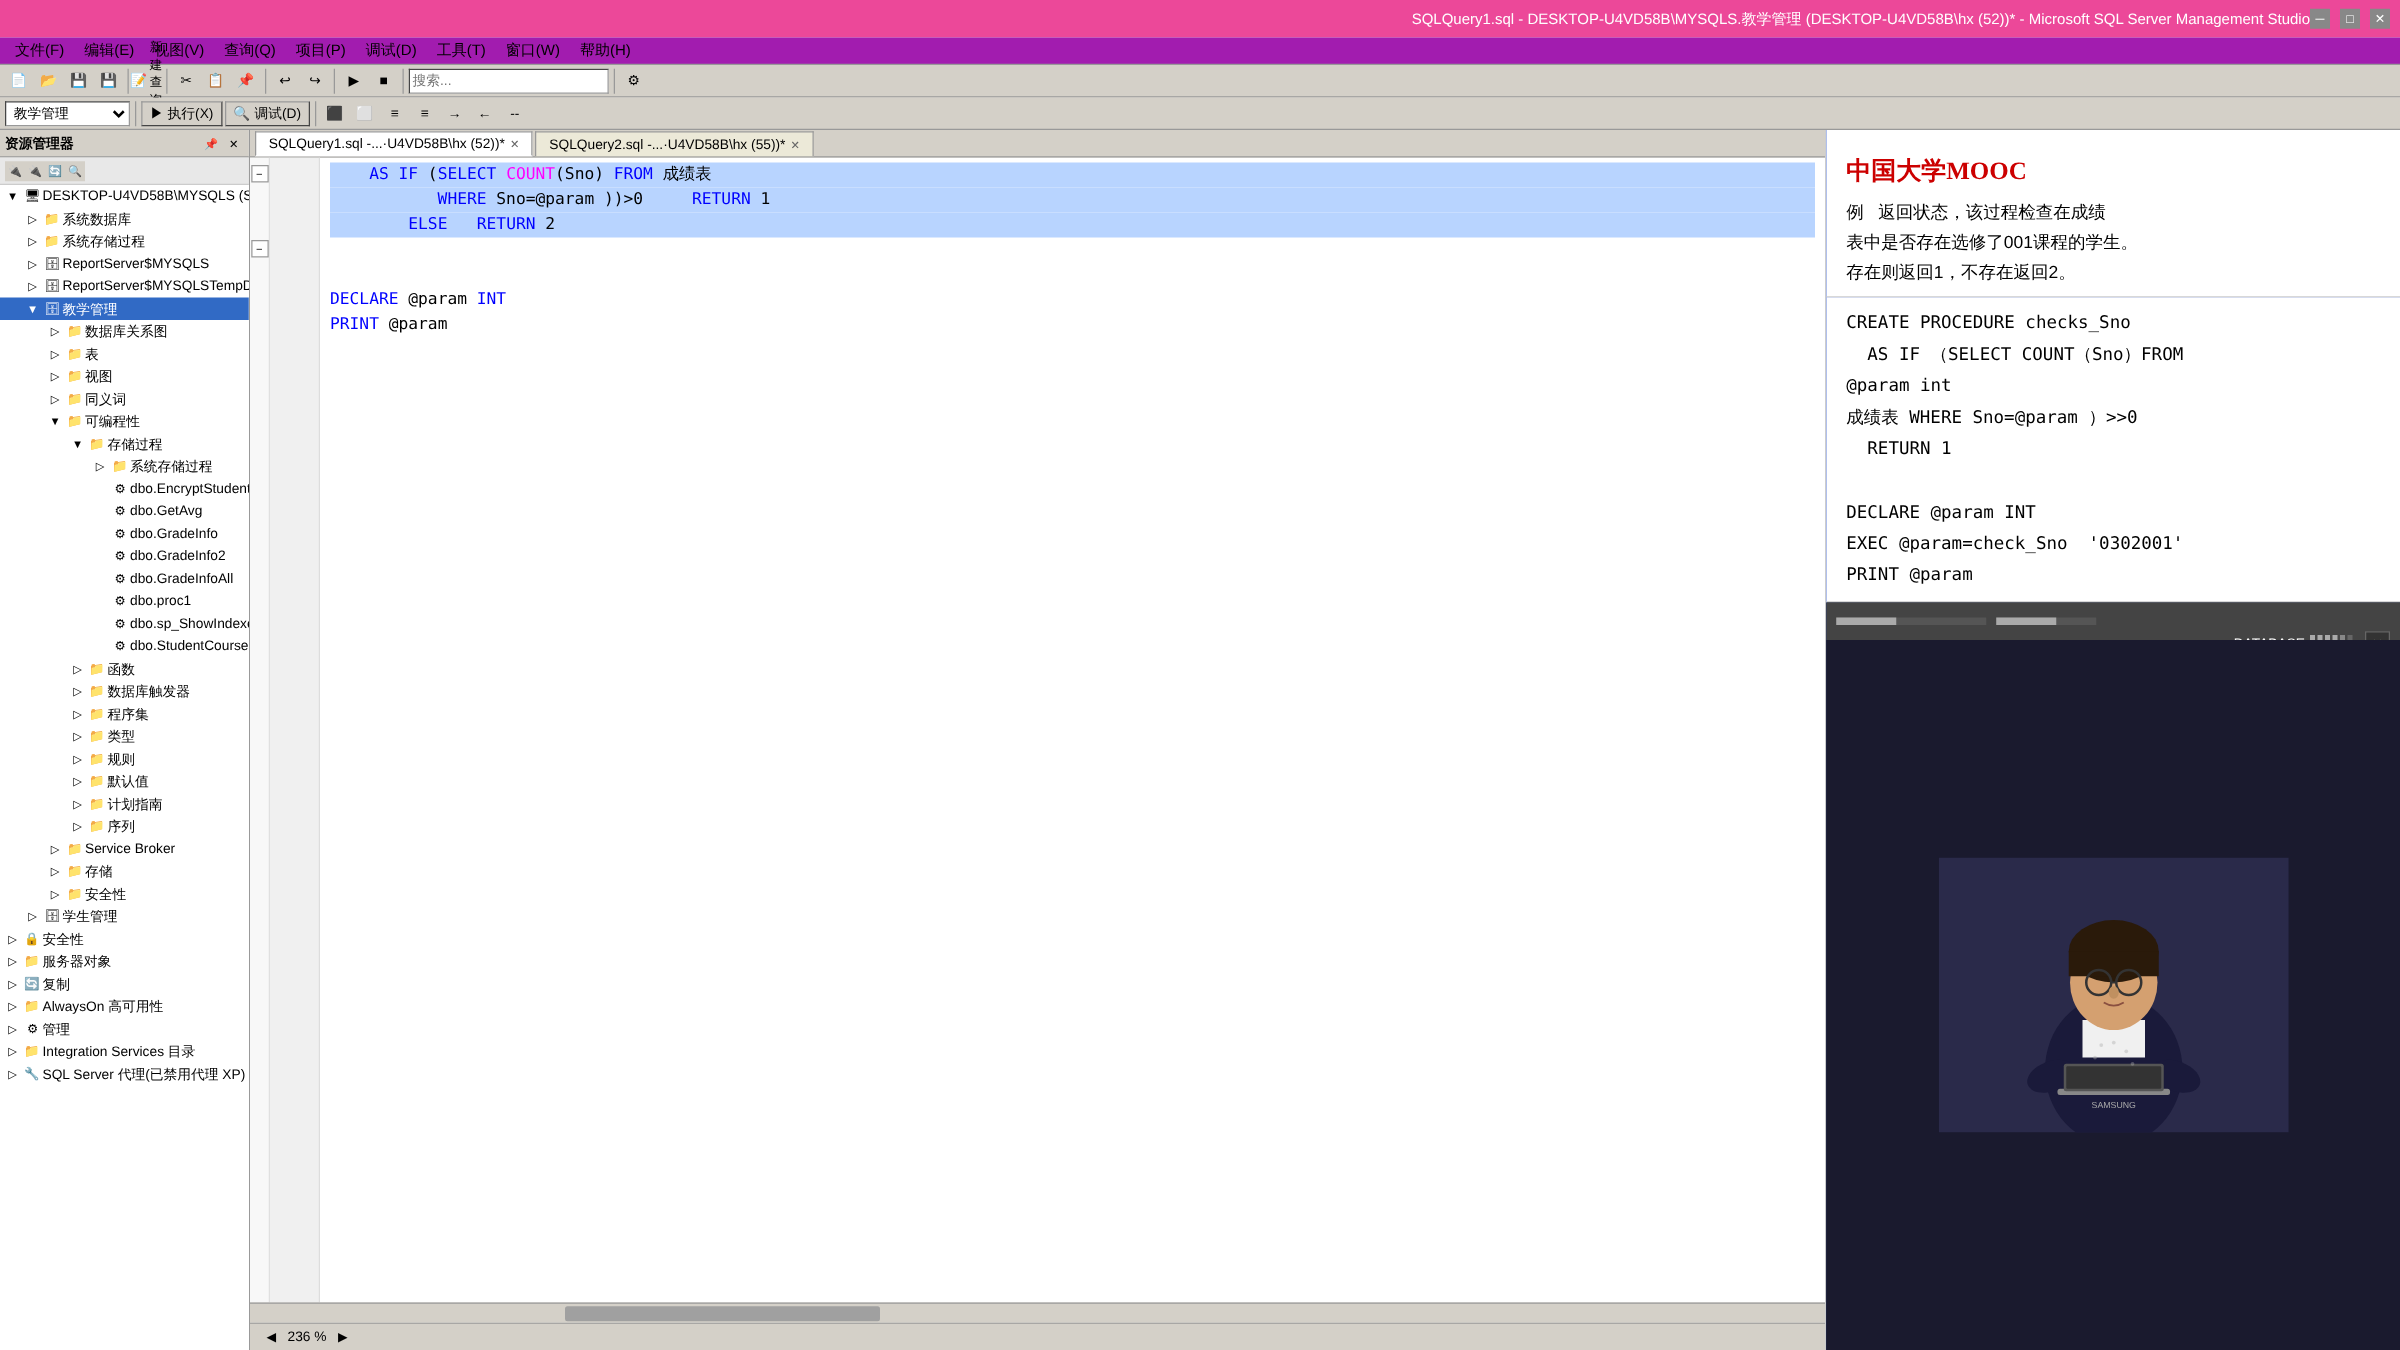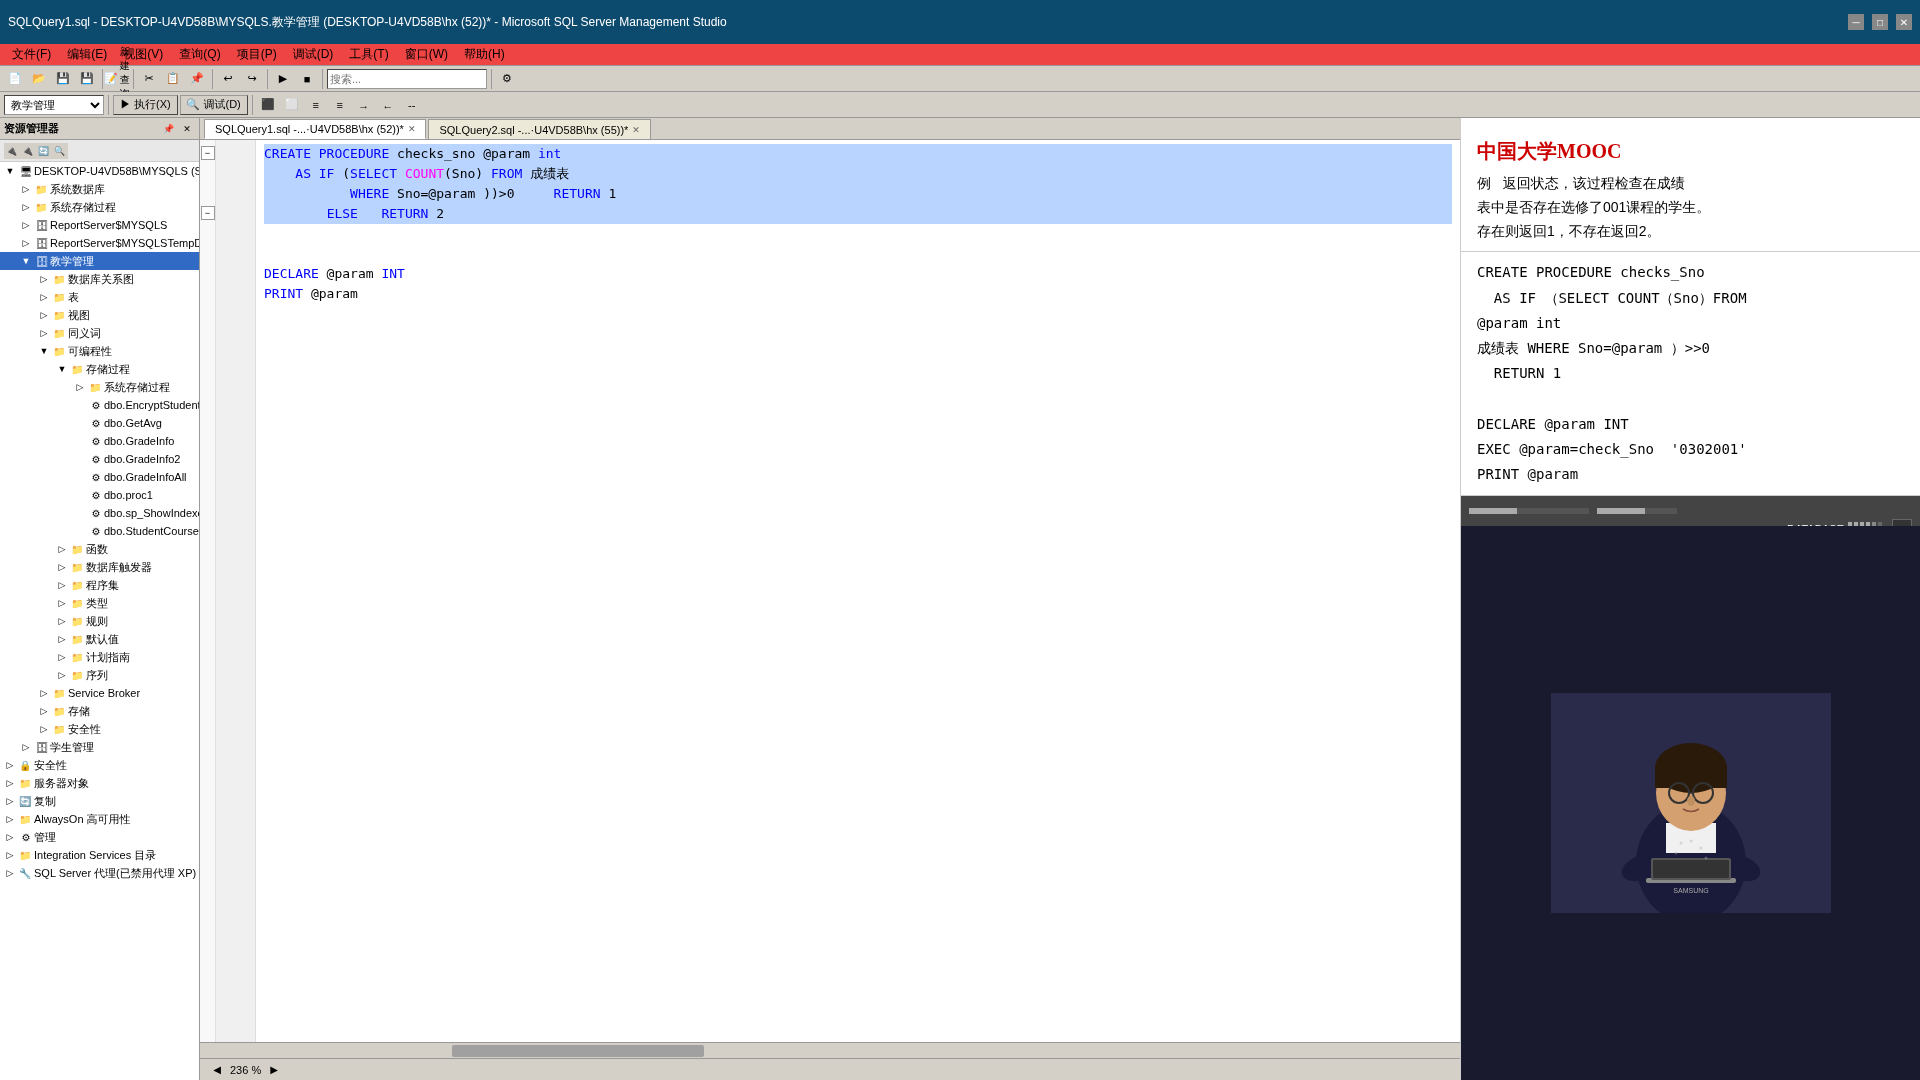--- a/index.html
+++ b/index.html
@@ -1,28 +1,28 @@
 <!DOCTYPE html>
 <html><head>
   <meta charset="utf-8">
   <style>
     * { margin: 0; padding: 0; box-sizing: border-box; }
     body { width: 1920px; height: 1080px; overflow: hidden; font-family: 'Microsoft YaHei', Arial, sans-serif; background: #f0f0f0; display: flex; flex-direction: column; }
 
     
     .title-bar {
-      height: 44px; background: #0c4a6e; display: flex; align-items: center; justify-content: space-between; padding: 0 8px; flex-shrink: 0;
+      height: 30px; background: #ec4899; display: flex; align-items: center; justify-content: flex-end; padding: 0 8px; flex-shrink: 0;
     }
     .title-bar-text { color: white; font-size: 12px; }
     .title-bar-controls { display: flex; gap: 8px; }
     .title-bar-btn { width: 16px; height: 16px; background: #888; border: none; color: white; font-size: 10px; cursor: pointer; display: flex; align-items: center; justify-content: center; }
 
     
     .menu-bar {
-      height: 22px; background: #ef4444; display: flex; align-items: center; padding: 0 4px; font-size: 12px; flex-shrink: 0; border-bottom: 1px solid #999;
+      height: 22px; background: #a21caf; display: flex; align-items: center; padding: 0 4px; font-size: 12px; flex-shrink: 0; border-bottom: 1px solid #999;
     }
     .menu-item { padding: 0 8px; cursor: pointer; color: #000; }
 
     
     .toolbar {
       height: 26px; background: #d4d0c8; display: flex; align-items: center; padding: 2px 4px; gap: 2px; flex-shrink: 0; border-bottom: 1px solid #999;
     }
     .toolbar-btn { width: 22px; height: 22px; background: #d4d0c8; border: 1px solid transparent; display: flex; align-items: center; justify-content: center; font-size: 11px; cursor: pointer; }
     .toolbar-sep { width: 1px; height: 20px; background: #999; margin: 0 2px; }
     .toolbar-input { height: 20px; width: 160px; border: 1px inset #999; font-size: 11px; padding: 0 2px; background: white; }
@@ -441,27 +441,20 @@
         <div class="fold-btn" style="margin-top:6px;">−</div>
         <div style="height:40px;"></div>
         <div class="fold-btn">−</div>
       </div>
 
       <div class="line-numbers">
       </div>
 
       <div class="code-content">
 
-        <div class="code-line selected-line">
-          <span class="kw">CREATE</span>
-          <span> </span>
-          <span class="kw">PROCEDURE</span>
-          <span> checks_sno @param </span>
-          <span class="kw">int</span>
-        </div>
 
         <div class="code-line selected-line">
           <span>    </span>
           <span class="kw">AS</span>
           <span> </span>
           <span class="kw">IF</span>
           <span> (</span>
           <span class="kw">SELECT</span>
           <span> </span>
           <span class="fn">COUNT</span>

